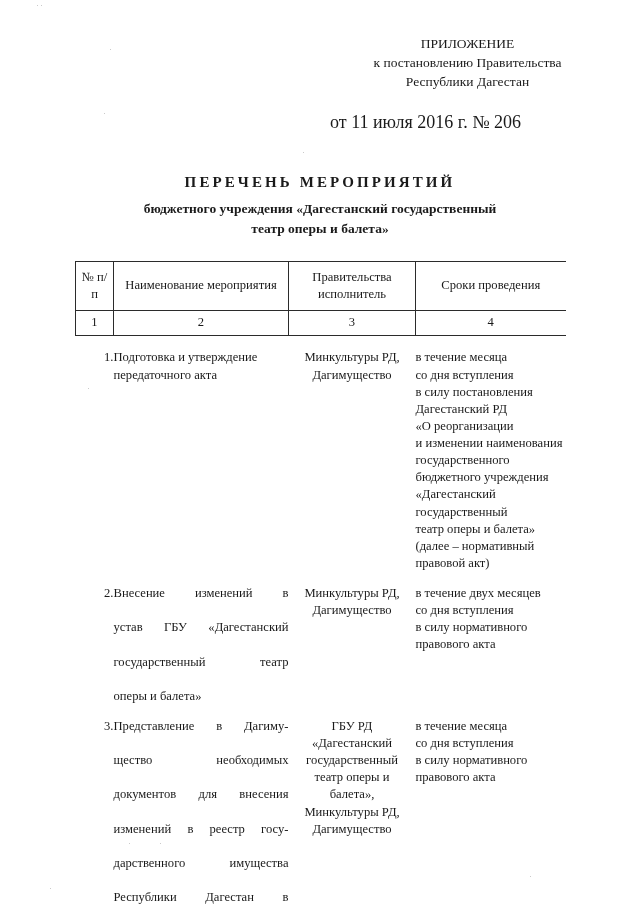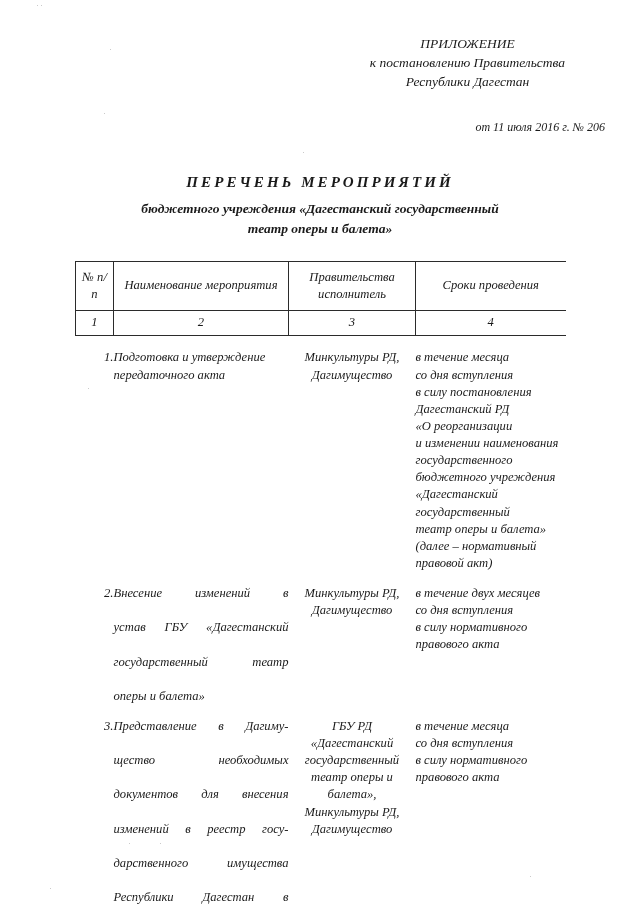--- a/index.html
+++ b/index.html
@@ -14,43 +14,41 @@
     font-family: "Liberation Serif", "DejaVu Serif", serif;
     color: #1a1a1a;
     position: relative;
     overflow: hidden;
   }
   .page {
     position: relative;
     width: 640px;
     height: 905px;
     box-sizing: border-box;
-    font-style: italic;
   }
 
   
   .doc-header {
     position: absolute;
     top: 34px;
     left: 330px;
     width: 275px;
     text-align: center;
     font-size: 13.5px;
     line-height: 1.42;
   }
   .doc-header .hline { display: block; white-space: nowrap; }
   .doc-date {
     position: absolute;
     top: 112px;
     left: 330px;
     width: 275px;
-    text-align: right;
-    font-size: 12px;
+    text-align: left;
+    font-size: 18px;
     white-space: nowrap;
-    margin-top: 8px;
   }
 
   
   .title-block {
     position: absolute;
     top: 172px;
     left: 60px;
     width: 520px;
     text-align: center;
     font-weight: bold;

